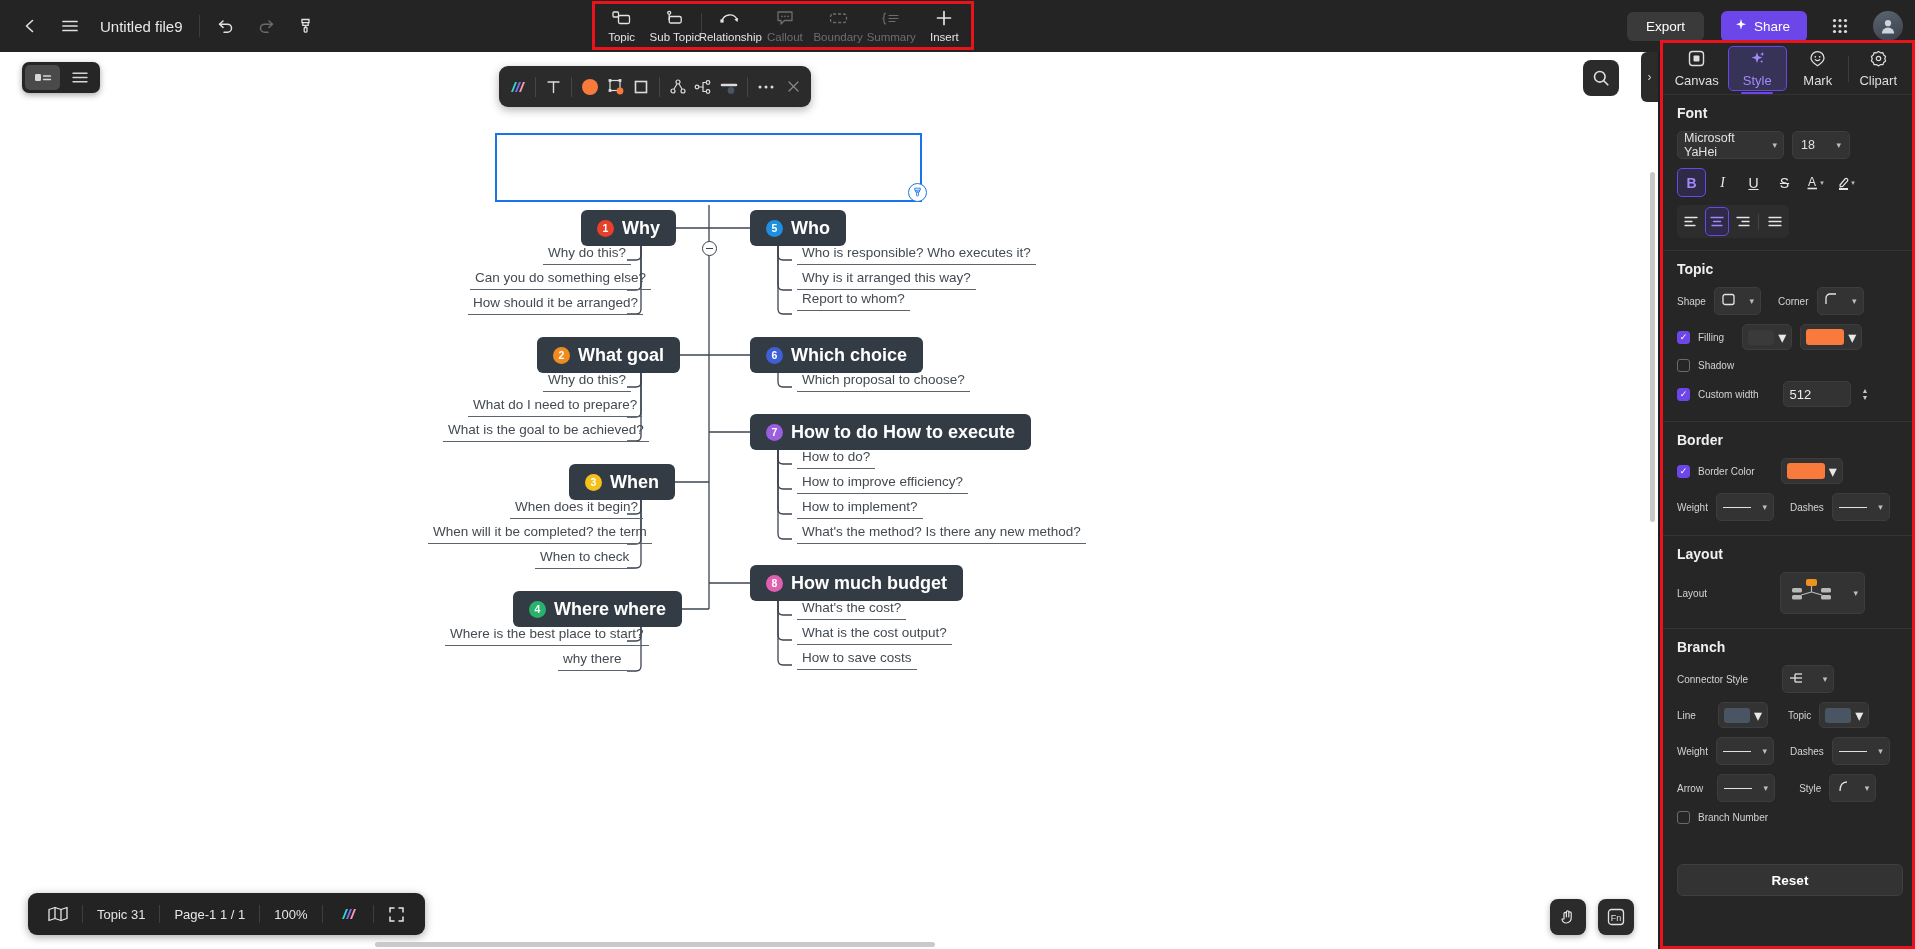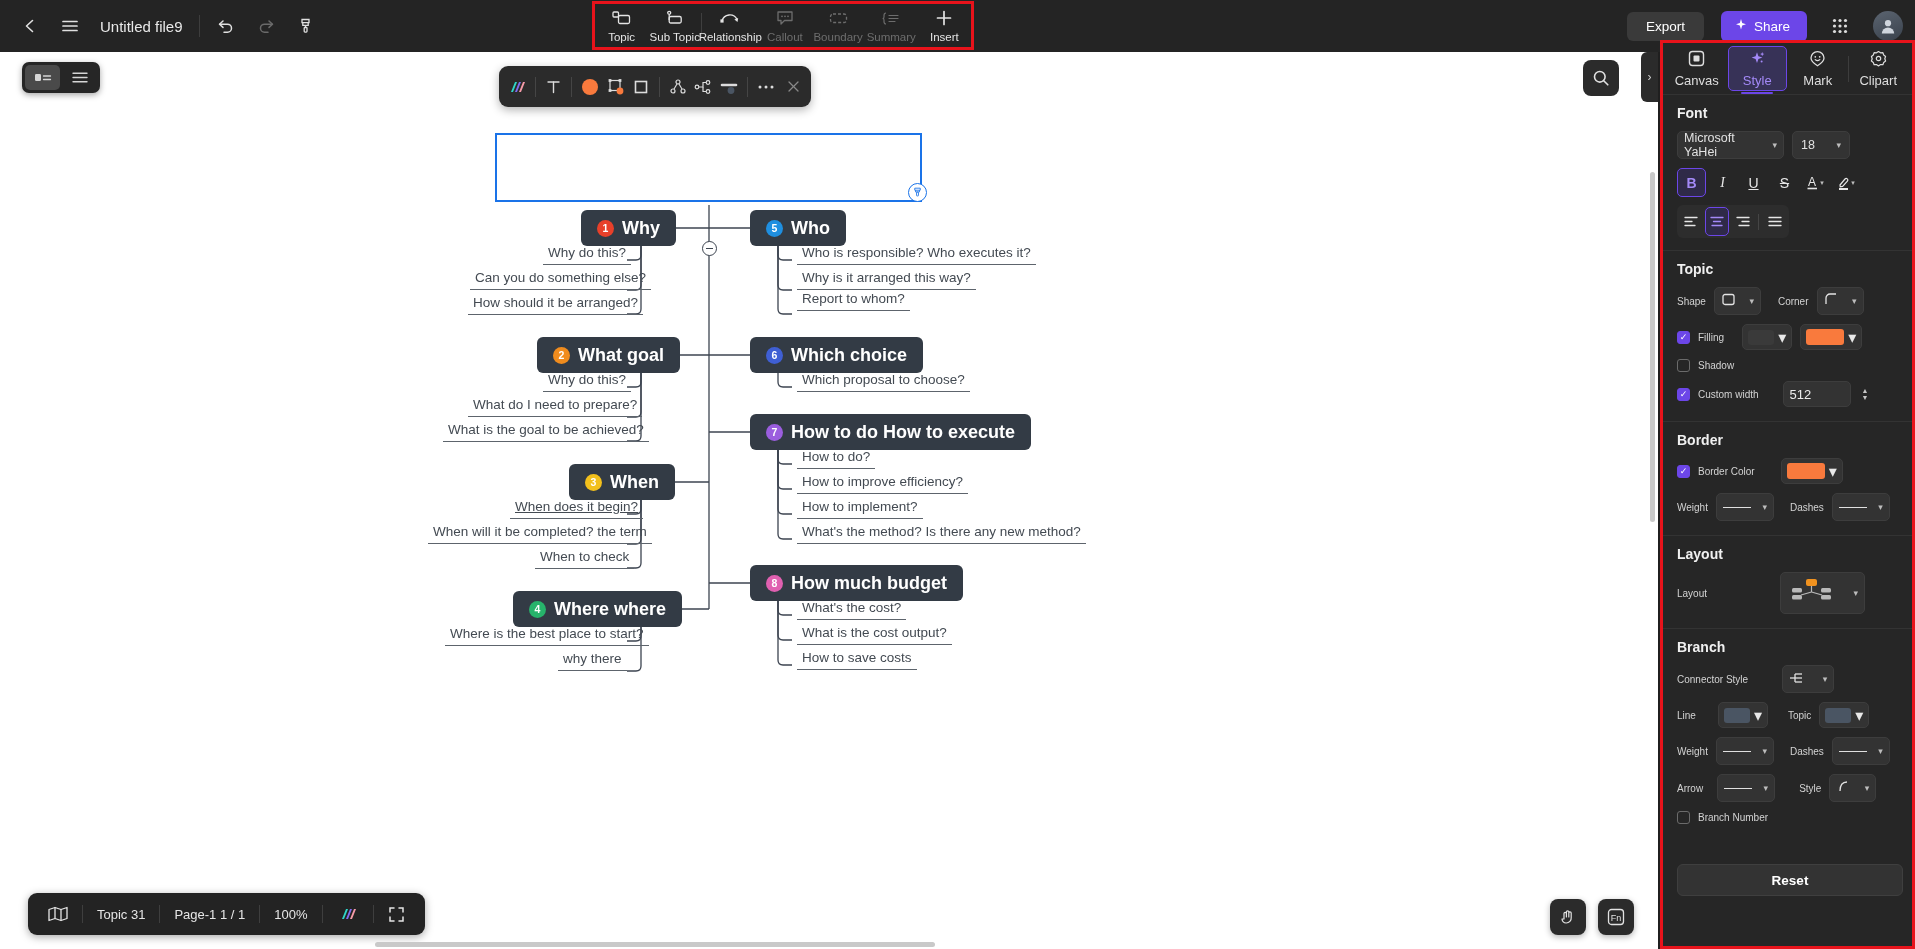--- a/index.html
+++ b/index.html
@@ -614,21 +614,21 @@
       <span>What goal</span>
     </div>
     <div class="leaf" style="left:543px; top:320px;">Why do this?</div>
     <div class="leaf" style="left:468px; top:345px;">What do I need to prepare?</div>
     <div class="leaf" style="left:443px; top:370px;">What is the goal to be achieved?</div>
 
     <div class="branch" style="left:569px; top:412px;">
       <span class="bnum" style="background:#f3c01c">3</span>
       <span>When</span>
     </div>
-    <div class="leaf" style="left:510px; top:447px;text-decoration:underline;">When does it begin?</div>
+    <div class="leaf" style="left:510px; top:447px;">When does it begin?</div>
     <div class="leaf" style="left:428px; top:472px;">When will it be completed? the term</div>
     <div class="leaf" style="left:535px; top:497px;">When to check</div>
 
     <div class="branch" style="left:513px; top:539px;">
       <span class="bnum" style="background:#27b36b">4</span>
       <span>Where where</span>
     </div>
     <div class="leaf" style="left:445px; top:574px;">Where is the best place to start?</div>
     <div class="leaf" style="left:558px; top:599px;">why there</div>
 

